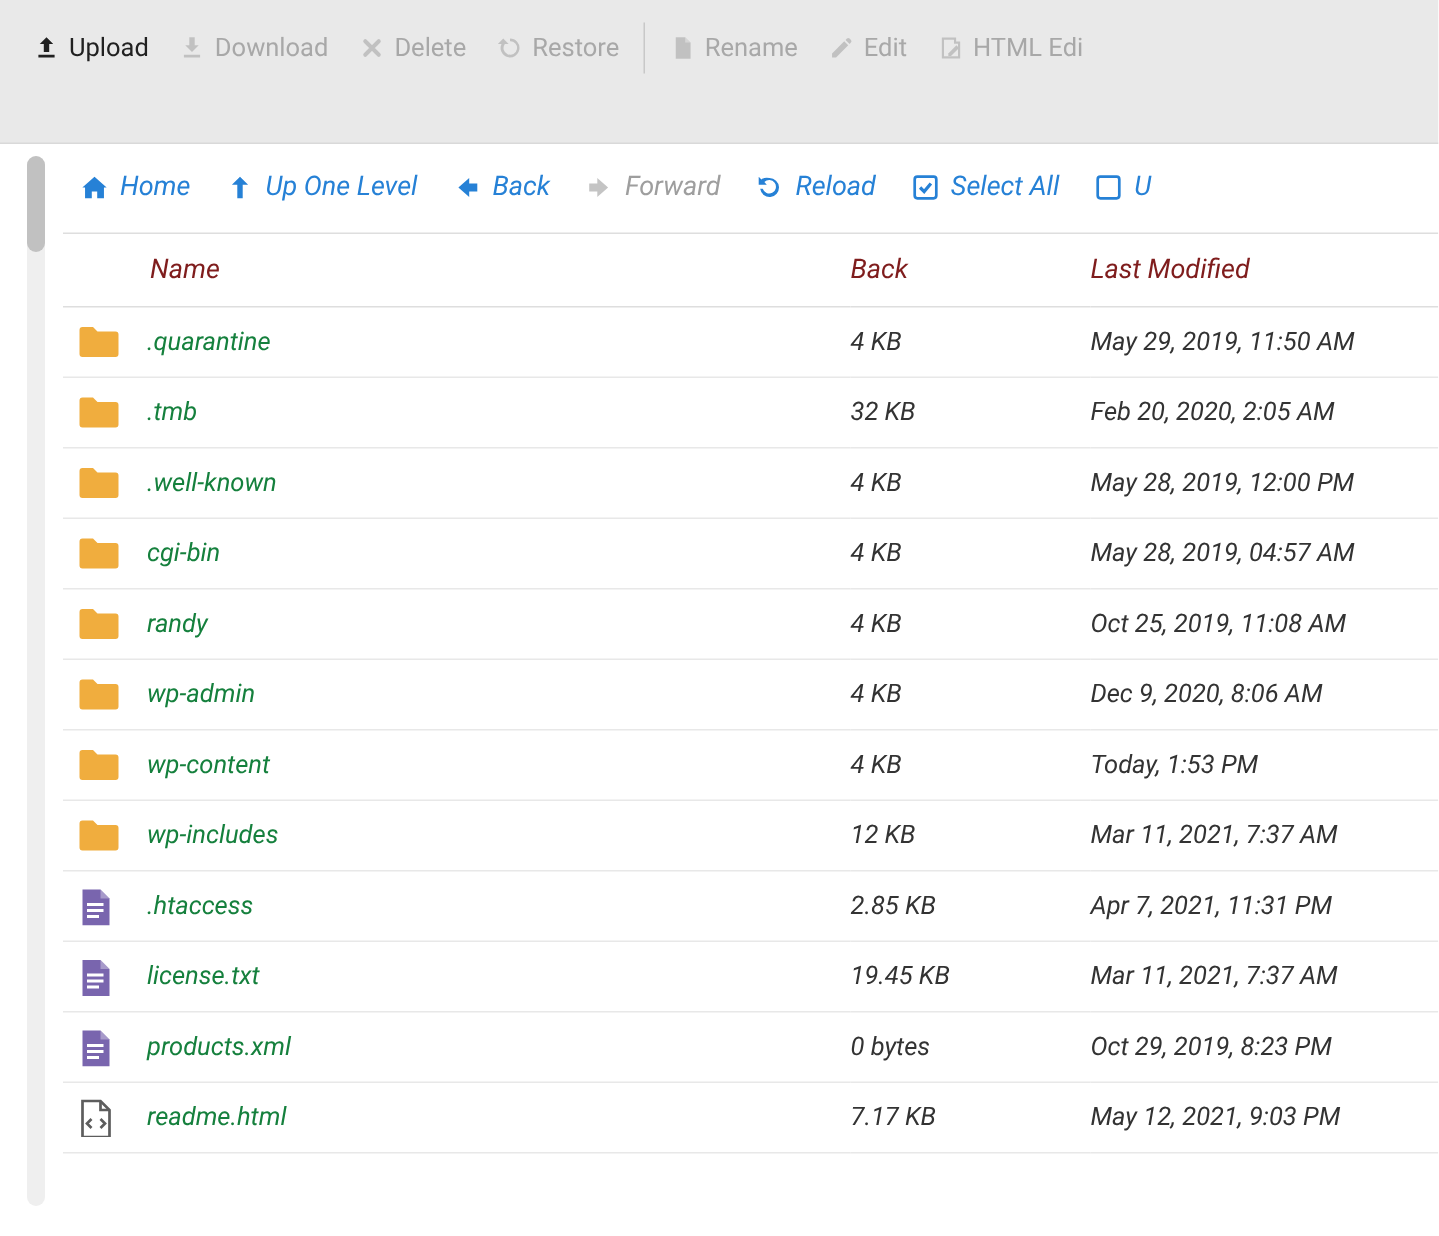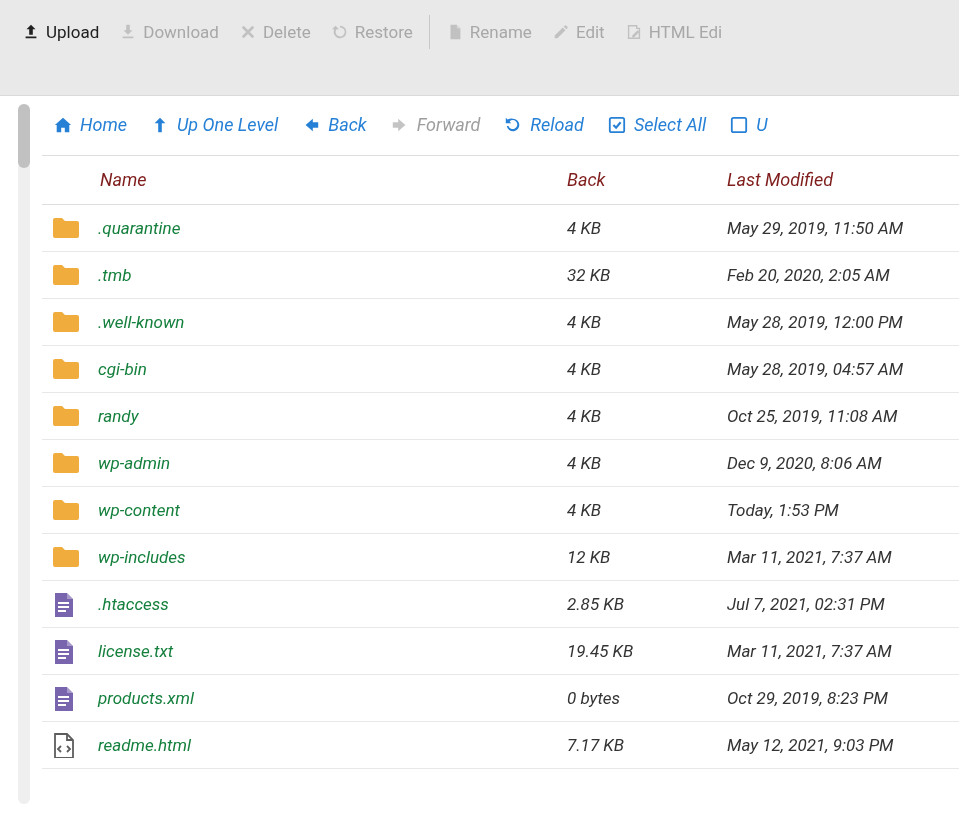--- a/index.html
+++ b/index.html
@@ -504,21 +504,21 @@
               <div class="cell-name">
                 <span class="ficon">
                   <svg viewBox="0 0 28 26">
                     <use href="#i-file-doc"></use>
                   </svg>
                 </span>
                 <span>.htaccess</span>
               </div>
             </td>
             <td class="cell-size">2.85 KB</td>
-            <td class="cell-mod">Jul 7, 2021, 02:31 PM</td>
+            <td class="cell-mod">Apr 7, 2021, 11:31 PM</td>
           </tr>
           <tr class="row">
             <td>
               <div class="cell-name">
                 <span class="ficon">
                   <svg viewBox="0 0 28 26">
                     <use href="#i-file-doc"></use>
                   </svg>
                 </span>
                 <span>license.txt</span>

